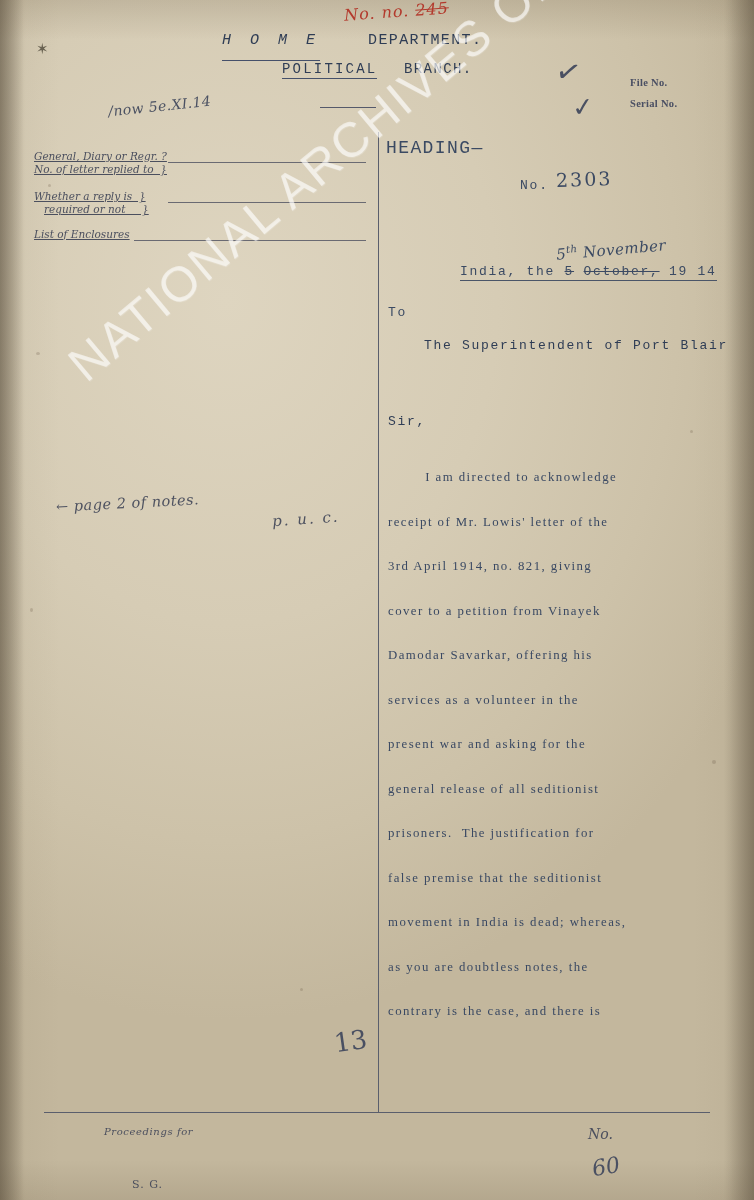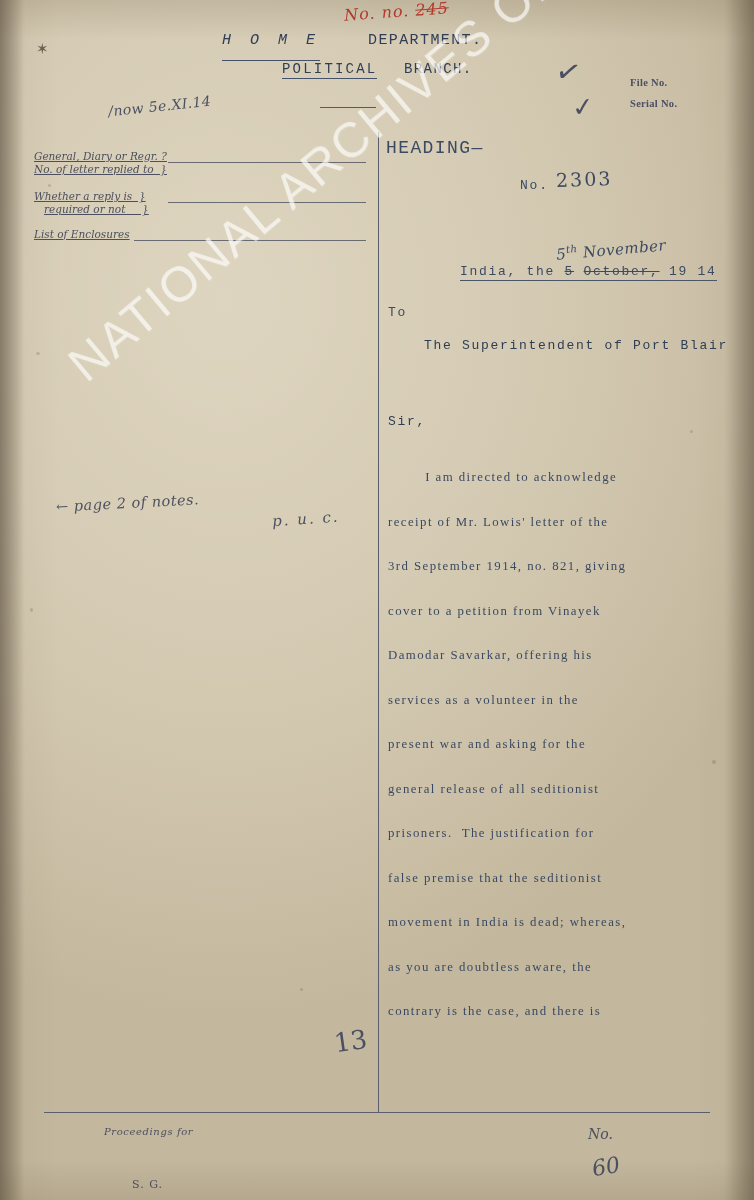--- a/index.html
+++ b/index.html
@@ -414,30 +414,30 @@
   <div id="place-line" class="tw"><span>India, the</span> <span class="struck">5</span> <span class="struck">October,</span> <span>19 14</span></div>
   <div id="date-hand"><span>5</span><span class="sup">th</span> <span>November</span></div>
 
   <div id="to-line" class="tw">To</div>
   <div id="addressee" class="tw tw-strong">The Superintendent of Port Blair</div>
   <div id="sir-line" class="tw tw-strong">Sir,</div>
 
   <div id="body">
     <div class="bline">        I am directed to acknowledge</div>
     <div class="bline">receipt of Mr. Lowis' letter of the</div>
-    <div class="bline">3rd September 1914, no. 821, giving</div>
+    <div class="bline">3rd April 1914, no. 821, giving</div>
     <div class="bline">cover to a petition from Vinayek</div>
     <div class="bline">Damodar Savarkar, offering his</div>
     <div class="bline">services as a volunteer in the</div>
     <div class="bline">present war and asking for the</div>
     <div class="bline">general release of all seditionist</div>
     <div class="bline">prisoners.  The justification for</div>
     <div class="bline">false premise that the seditionist</div>
     <div class="bline">movement in India is dead; whereas,</div>
-    <div class="bline">as you are doubtless aware, the</div>
+    <div class="bline">as you are doubtless notes, the</div>
     <div class="bline">contrary is the case, and there is</div>
   </div>
 
   <div id="hrule-bottom"></div>
   <div id="footer-proceedings">Proceedings for</div>
   <div id="footer-no">No.</div>
   <div id="footer-sg">S. G.</div>
   <div id="pencil-60">60</div>
 
   <div id="watermark">NATIONAL ARCHIVES OF INDIA</div>

